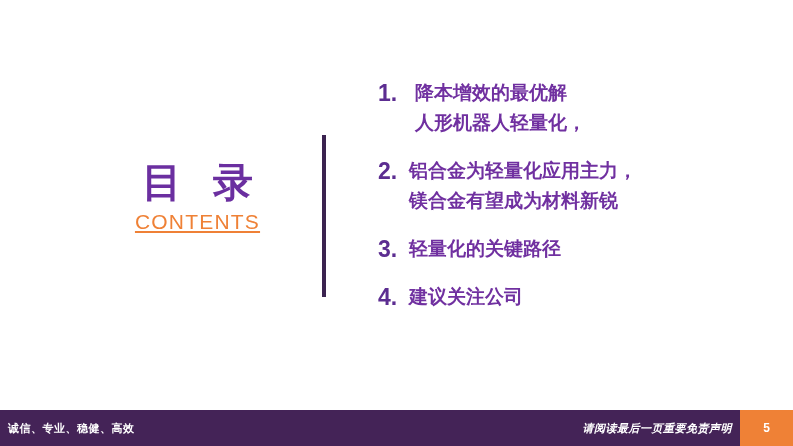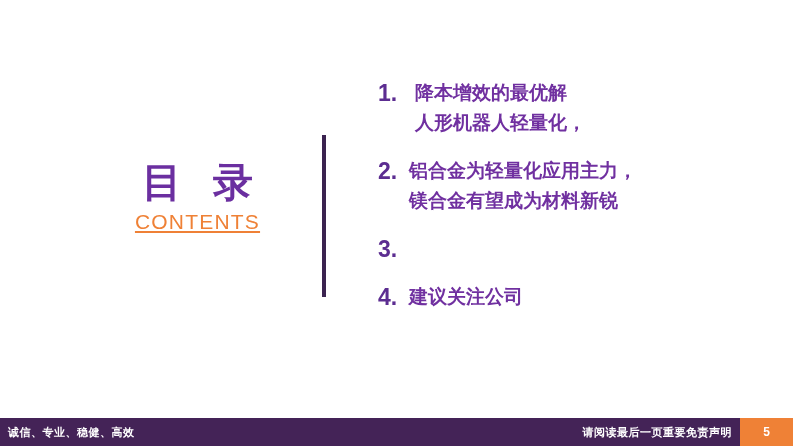--- a/index.html
+++ b/index.html
@@ -96,21 +96,21 @@
   .toc-item.wide-gap .toc-lines {
     padding-left: 11px;
   }
 
   
   .footer {
     position: absolute;
     left: 0;
     right: 0;
     bottom: 0;
-    height: 28px;
+    height: 36px;
     background: #442357;
     display: flex;
     align-items: center;
     justify-content: space-between;
   }
   .footer-left {
     color: #ffffff;
     font-size: 11px;
     font-weight: bold;
     padding-left: 8px;
@@ -124,20 +124,21 @@
   }
   .footer-note {
     color: #ffffff;
     font-size: 11px;
     font-weight: bold;
     letter-spacing: 0.5px;
     display: flex;
     align-items: center;
     padding-right: 8px;
     white-space: nowrap;
+    font-style: italic;
   }
   .page-badge {
     background: #ef8136;
     color: #ffffff;
     font-size: 12px;
     font-weight: bold;
     width: 53px;
     display: flex;
     align-items: center;
     justify-content: center;
@@ -169,20 +170,21 @@
       <div class="toc-num">2.</div>
       <div class="toc-lines">
         <div class="toc-line">铝合金为轻量化应用主力，</div>
         <div class="toc-line">镁合金有望成为材料新锐</div>
       </div>
     </div>
 
     <div class="toc-item">
       <div class="toc-num">3.</div>
       <div class="toc-lines">
+        <div class="toc-line">轻量化的关键路径</div>
       </div>
     </div>
 
     <div class="toc-item">
       <div class="toc-num">4.</div>
       <div class="toc-lines">
         <div class="toc-line">建议关注公司</div>
       </div>
     </div>
 

